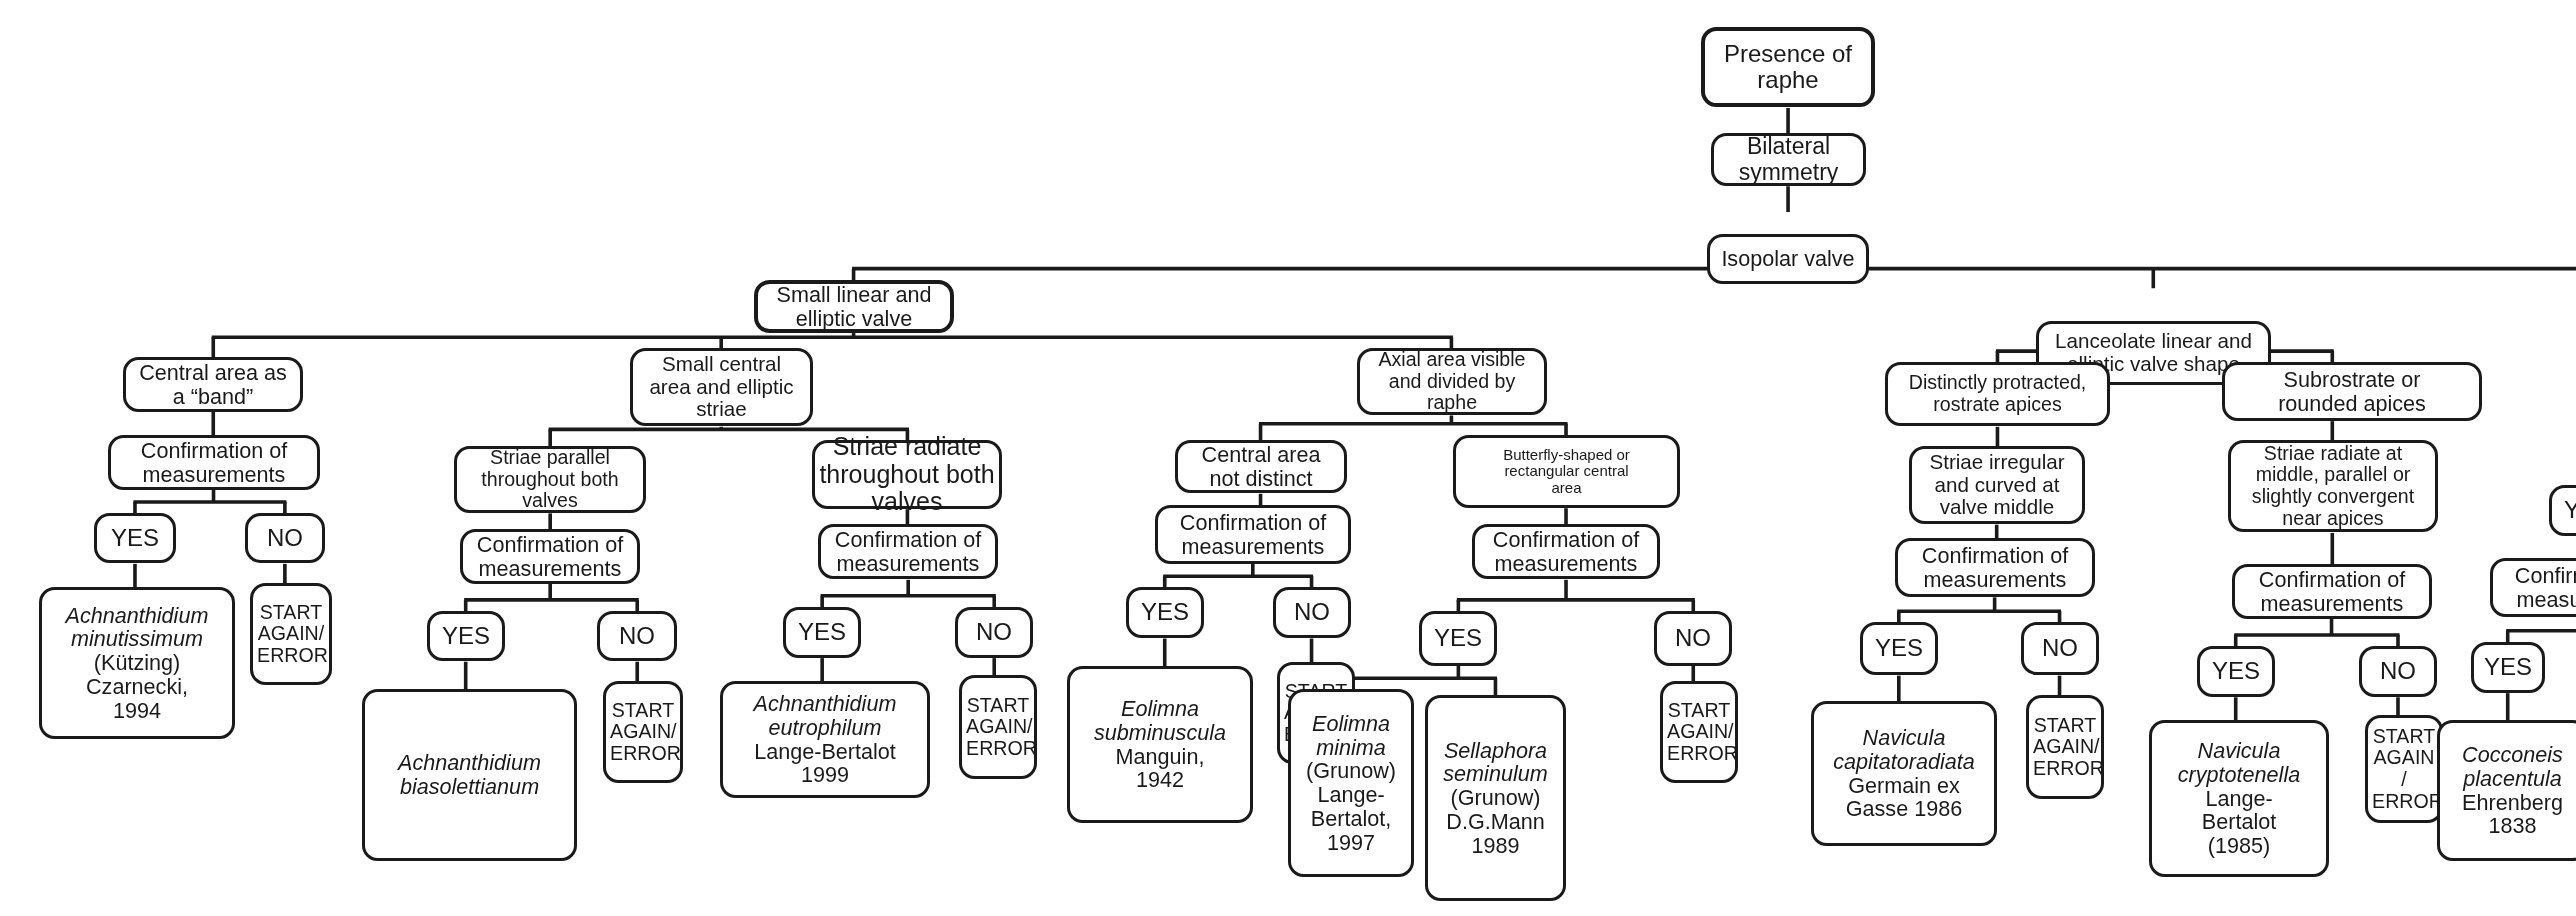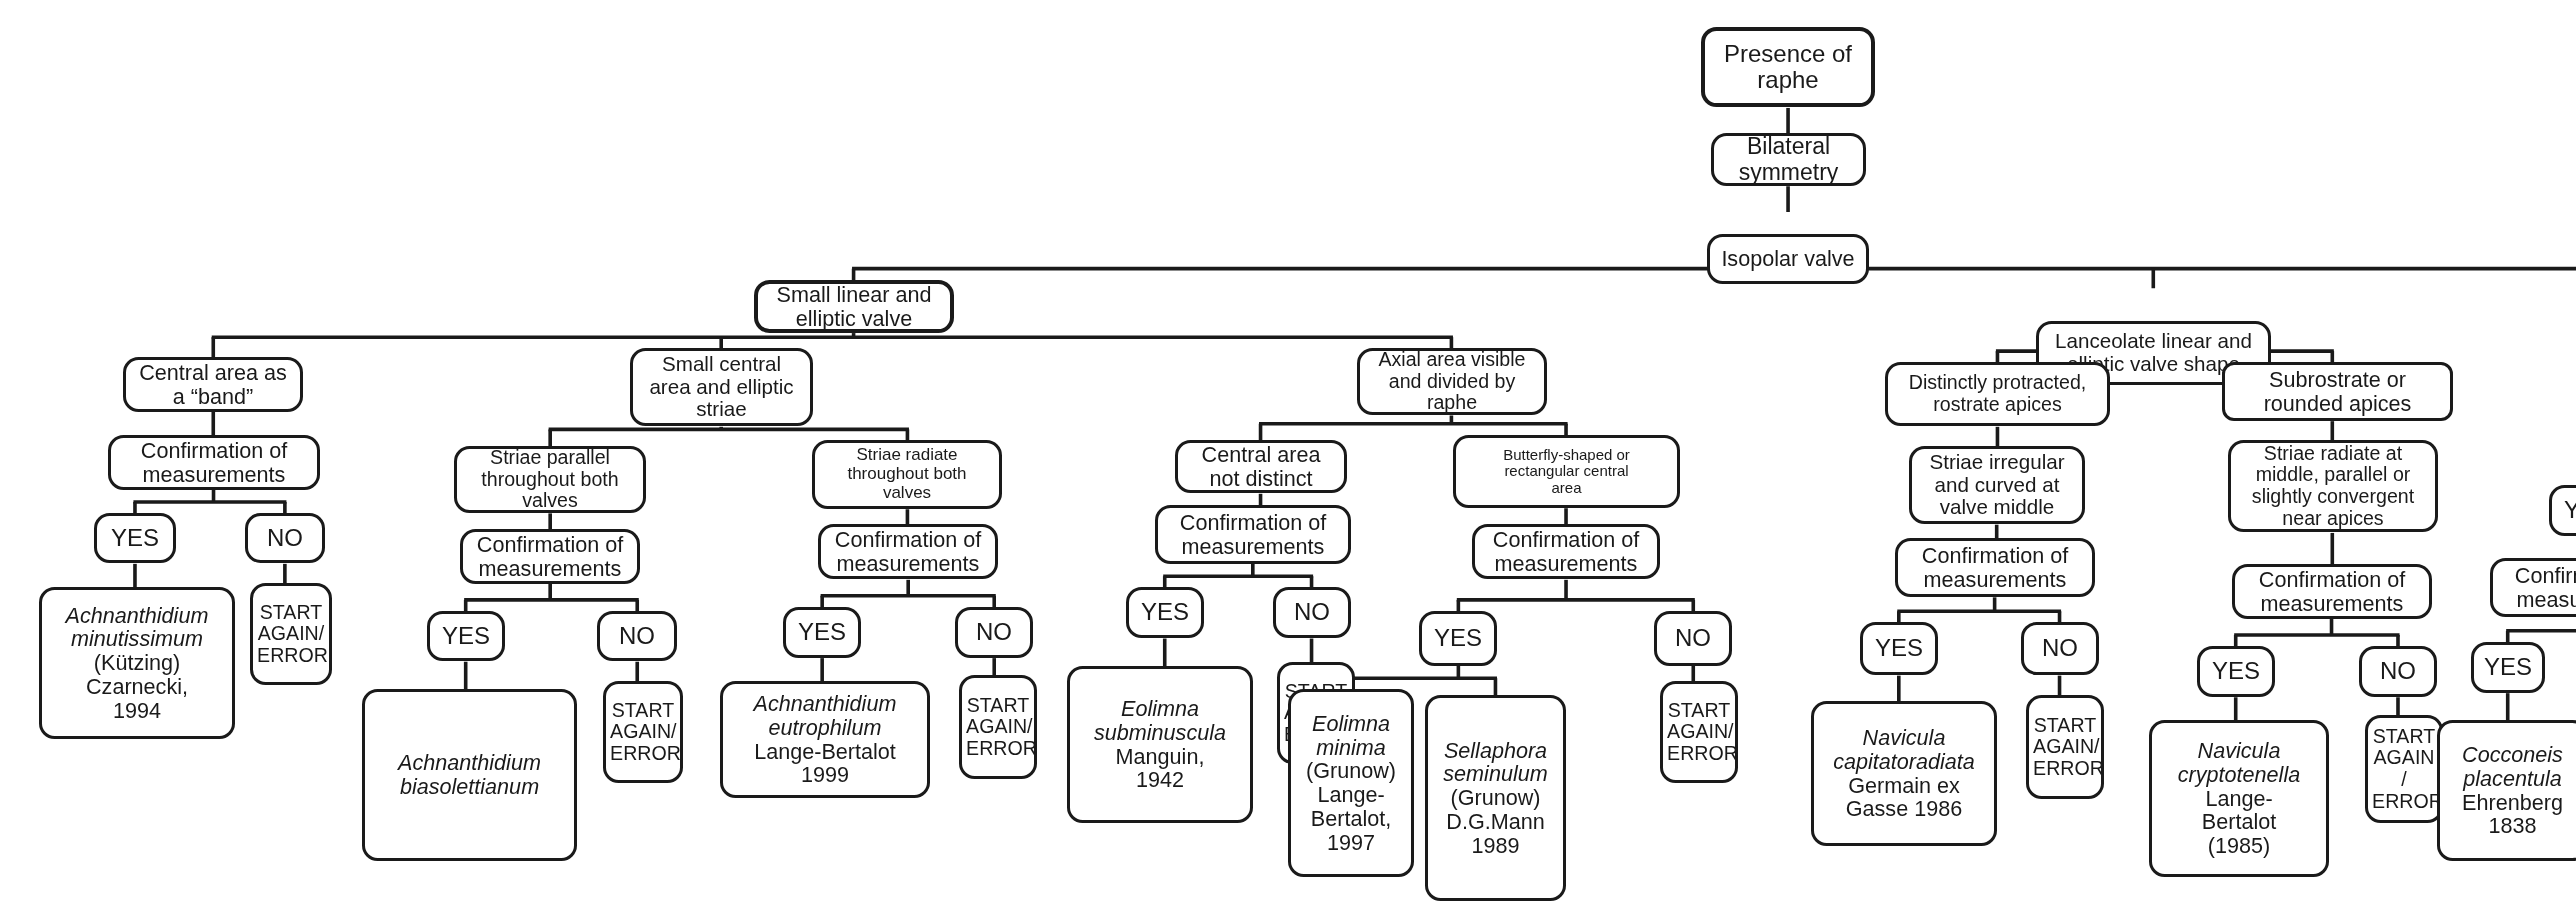--- a/index.html
+++ b/index.html
@@ -227,21 +227,21 @@
       </div>
       <div class="node" style="left: 362px; top: 689px; width: 215px; height: 172px; font-size: 21.6px; border-width: 3.1px;">
         <span class="em">Achnanthidium
 biasolettianum</span>
       </div>
       <div class="node" style="left: 603px; top: 681px; width: 80px; height: 102px; font-size: 19.6px; border-width: 3.1px;">
         <span class="lbl">START
 AGAIN/
 ERROR</span>
       </div>
-      <div class="node" style="left: 812px; top: 440px; width: 190px; height: 69px; font-size: 17px; border-width: 3.1px;">
+      <div class="node" style="left: 812px; top: 440px; width: 190px; height: 69px; font-size: 25px; border-width: 3.1px;">
         <span class="lbl">Striae radiate
 throughout both
 valves</span>
       </div>
       <div class="node" style="left: 818px; top: 524px; width: 180px; height: 55px; font-size: 21.6px; border-width: 3.1px;">
         <span class="lbl">Confirmation of
 measurements</span>
       </div>
       <div class="node" style="left: 783px; top: 607px; width: 78px; height: 51px; font-size: 24px; border-width: 3.1px;">
         <span class="lbl">YES</span>
@@ -343,21 +343,21 @@
         <span class="em">Navicula
 capitatoradiata</span>
         <span class="rest">Germain ex
 Gasse 1986</span>
       </div>
       <div class="node" style="left: 2026px; top: 695px; width: 78px; height: 104px; font-size: 19.6px; border-width: 3.1px;">
         <span class="lbl">START
 AGAIN/
 ERROR</span>
       </div>
-      <div class="node" style="left: 2222px; top: 362px; width: 231px; height: 59px; font-size: 21.6px; border-width: 3.6px; border-radius: 12px;">
+      <div class="node" style="left: 2222px; top: 362px; width: 260px; height: 59px; font-size: 21.6px; border-width: 3.6px;">
         <span class="lbl">Subrostrate or
 rounded apices</span>
       </div>
       <div class="node" style="left: 2228px; top: 440px; width: 210px; height: 92px; font-size: 19.6px; border-width: 3.6px;">
         <span class="lbl">Striae radiate at
 middle, parallel or
 slightly convergent
 near apices</span>
       </div>
       <div class="node" style="left: 2232px; top: 564px; width: 200px; height: 55px; font-size: 21.6px; border-width: 3.1px;">

